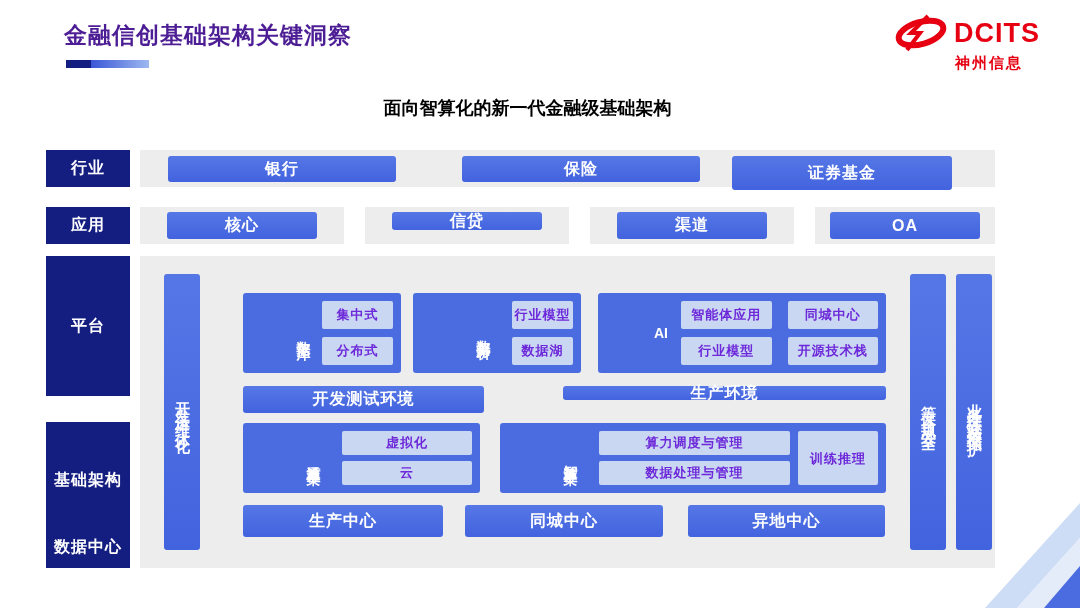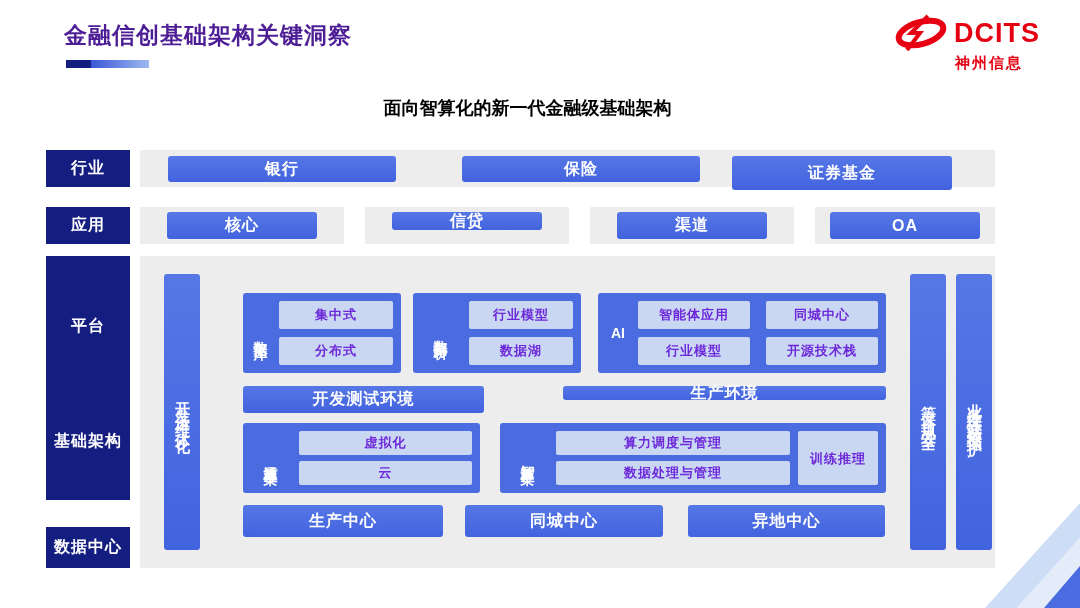--- a/index.html
+++ b/index.html
@@ -27,21 +27,21 @@
   .btn, .bluebar { background:linear-gradient(180deg,#5577e6,#4263de); color:#fff; font-weight:700;
          font-size:16px; display:flex; align-items:center; justify-content:center;
          border-radius:3px; letter-spacing:1px; }
 
   .vbar { background:linear-gradient(180deg,#5577e6,#4263de); border-radius:3px;
           display:flex; align-items:center; justify-content:center; }
   .vtext { writing-mode:vertical-lr; text-orientation:upright; color:#fff; font-weight:700;
            font-size:15px; letter-spacing:6px; }
 
   .group { background:#4b6ce1; border-radius:3px; display:flex; padding:8px; gap:8px; }
-  .glabel { display:flex; align-items:center; justify-content:center; color:#fff; font-weight:700; font-size:14px; }
+  .glabel { display:flex; align-items:center; justify-content:center; color:#fff; font-weight:700; font-size:14px;margin-left:43px; }
   .vspan { writing-mode:vertical-lr; text-orientation:upright; letter-spacing:2px; }
   .vspan.two { height:42px; line-height:18px; text-align:center; }
   .gcol { flex:1; display:flex; flex-direction:column; gap:8px; }
   .ggrid { flex:1; display:grid; grid-template-columns:1fr 1fr; gap:8px 16px; }
   .lightbox { flex:1; background:#c9d7f3; color:#6d28d9; font-weight:700; font-size:13px;
               display:flex; align-items:center; justify-content:center; border-radius:2px; letter-spacing:1px; }
   .sidebox { flex:0 0 80px; padding:0 12px; line-height:17px; text-align:right; }
 </style>
 </head>
 <body>
@@ -63,21 +63,21 @@
       <span class="brand">DCITS</span>
     </div>
     <div class="company">神州信息</div>
   </div>
 
   <div class="subtitle abs">面向智算化的新一代金融级基础架构</div>
 
   <div class="cat abs" style="top:150px;height:37px">行业</div>
   <div class="cat abs" style="top:207px;height:37px">应用</div>
   <div class="cat abs" style="top:256px;height:140px">平台</div>
-  <div class="cat abs" style="top:383px;height:117px">基础架构</div>
+  <div class="cat abs" style="top:422px;height:117px">基础架构</div>
   <div class="cat abs" style="top:527px;height:41px">数据中心</div>
 
   <div class="gray abs" style="left:140px;top:150px;width:855px;height:37px"></div>
   <div class="btn abs" style="left:168px;top:156px;width:228px;height:26px">银行</div>
   <div class="btn abs" style="left:462px;top:156px;width:238px;height:26px">保险</div>
   <div class="btn abs" style="left:732px;top:156px;width:220px;height:34px">证券基金</div>
 
   <div class="gray abs" style="left:140px;top:207px;width:204px;height:37px"></div>
   <div class="gray abs" style="left:365px;top:207px;width:204px;height:37px"></div>
   <div class="gray abs" style="left:590px;top:207px;width:204px;height:37px"></div>

